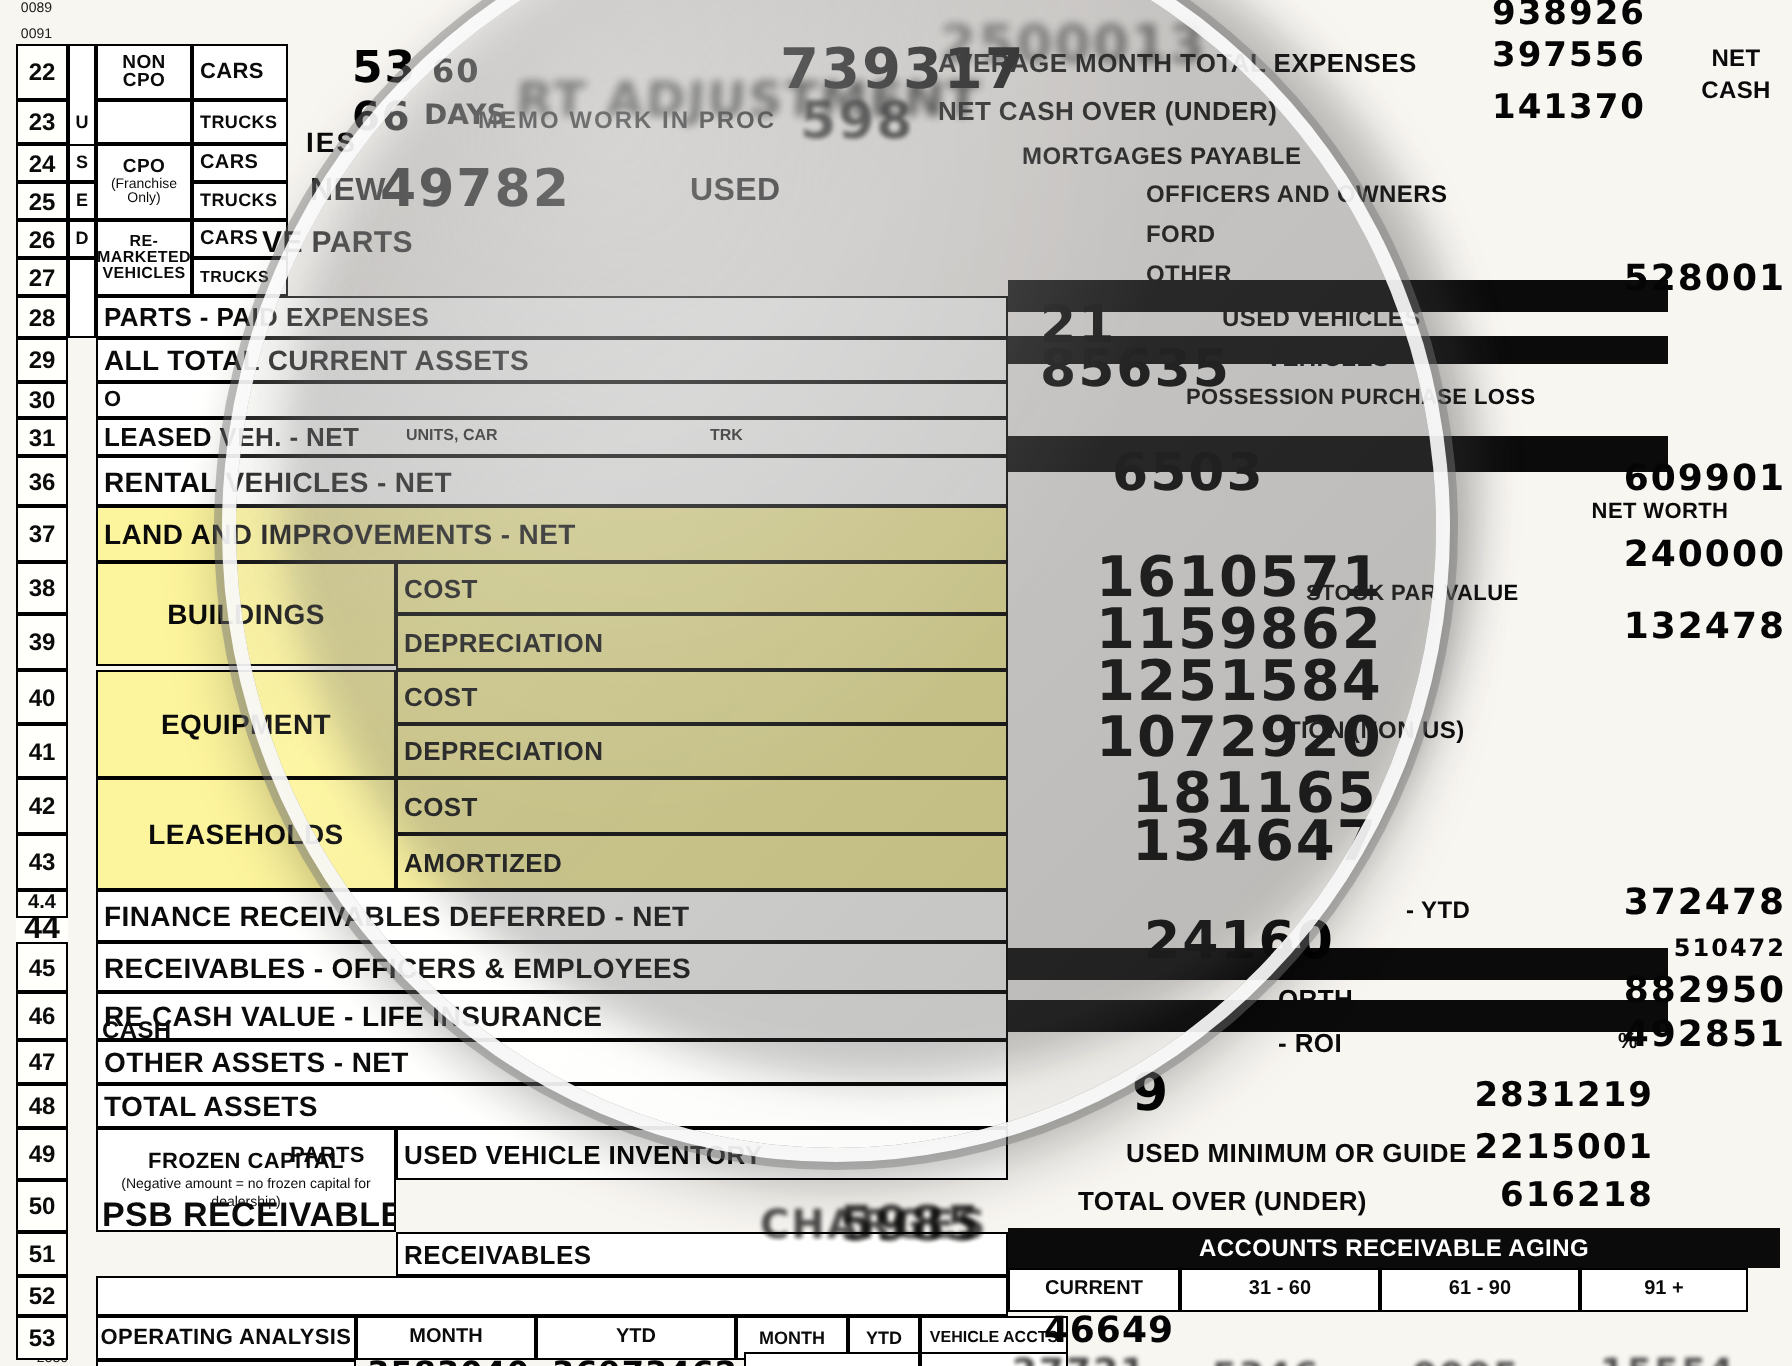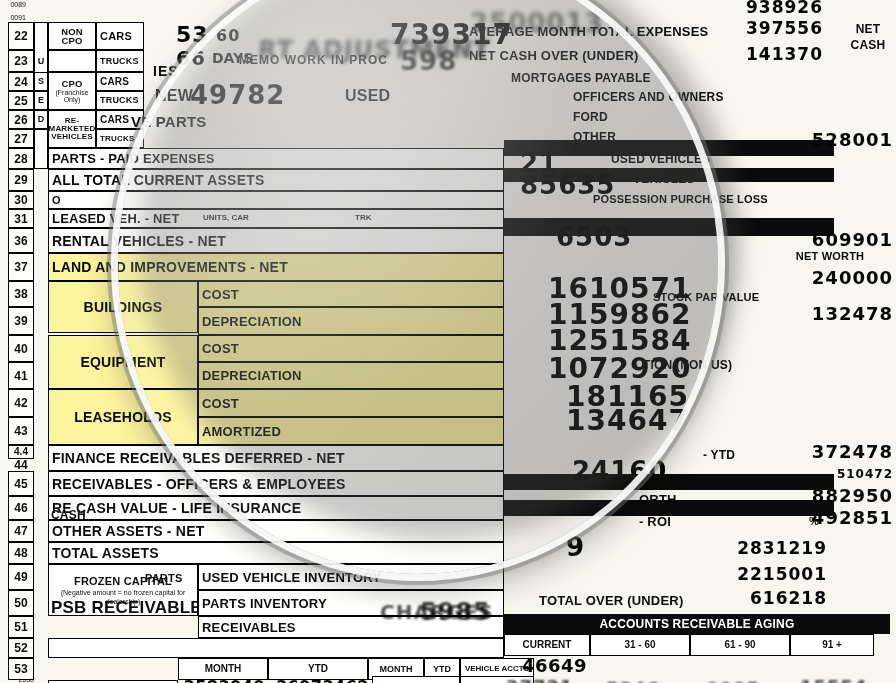--- a/index.html
+++ b/index.html
@@ -142,21 +142,21 @@
   <div class="cell rownum" style="left:8px;top:209px;width:26px;height:19px">31</div>
   <div class="cell rownum" style="left:8px;top:228px;width:26px;height:25px">36</div>
   <div class="cell rownum" style="left:8px;top:253px;width:26px;height:28px">37</div>
   <div class="cell rownum" style="left:8px;top:281px;width:26px;height:26px">38</div>
   <div class="cell rownum" style="left:8px;top:307px;width:26px;height:28px">39</div>
   <div class="cell rownum" style="left:8px;top:335px;width:26px;height:27px">40</div>
   <div class="cell rownum" style="left:8px;top:362px;width:26px;height:27px">41</div>
   <div class="cell rownum" style="left:8px;top:389px;width:26px;height:28px">42</div>
   <div class="cell rownum" style="left:8px;top:417px;width:26px;height:28px">43</div>
   <div class="cell rownum" style="left:8px;top:445px;width:26px;height:14px;font-size:10px">4.4</div>
-  <div class="cell rownum noborder" style="left:8px;top:459px;width:26px;height:12px;font-size:12px">44</div>
+  <div class="cell rownum noborder" style="left:8px;top:459px;width:26px;height:12px;font-size:16px">44</div>
   <div class="cell rownum" style="left:8px;top:471px;width:26px;height:25px">45</div>
   <div class="cell rownum" style="left:8px;top:496px;width:26px;height:24px">46</div>
   <div class="cell rownum" style="left:8px;top:520px;width:26px;height:22px">47</div>
   <div class="cell rownum" style="left:8px;top:542px;width:26px;height:22px">48</div>
   <div class="cell rownum" style="left:8px;top:564px;width:26px;height:26px">49</div>
   <div class="cell rownum" style="left:8px;top:590px;width:26px;height:26px">50</div>
   <div class="cell rownum" style="left:8px;top:616px;width:26px;height:22px">51</div>
   <div class="cell rownum" style="left:8px;top:638px;width:26px;height:20px">52</div>
   <div class="cell rownum" style="left:8px;top:658px;width:26px;height:22px">53</div>
 
@@ -288,28 +288,28 @@
   <div class="code" style="left:505px;top:514px;width:28px;height:12px">0047</div>
 
   <div class="cell label" style="left:48px;top:542px;width:456px;height:22px;font-size:14px">TOTAL ASSETS</div>
   <div class="code" style="left:505px;top:536px;width:28px;height:12px">0048</div>
 
   <div class="cell label ctr" style="left:48px;top:564px;width:150px;height:52px;font-size:11px;flex-direction:column;line-height:1.3">
     <span>FROZEN CAPITAL</span>
     <span class="tiny" style="font-weight:normal;white-space:normal;text-align:center">(Negative amount = no frozen capital for dealership)</span>
   </div>
   <div class="cell label" style="left:198px;top:564px;width:306px;height:26px;font-size:13px">USED VEHICLE INVENTORY</div>
-  <div class="cell label" style="left:198px;top:590px;width:306px;height:26px;font-size:13px">PARTS INVENTORY</div>
   <div class="cell label" style="left:198px;top:616px;width:306px;height:22px;font-size:13px">RECEIVABLES</div>
   <div class="cell noborder label" style="left:142px;top:570px;width:70px;height:16px;font-size:11px">PARTS</div>
   <div class="cell noborder label" style="left:48px;top:596px;width:150px;height:22px;font-size:17px">PSB RECEIVABLES</div>
   <div class="code" style="left:505px;top:558px;width:28px;height:12px">0252</div>
 
   <div class="cell" style="left:48px;top:638px;width:456px;height:20px"></div>
 
+  <div class="cell label ctr" style="left:48px;top:658px;width:130px;height:22px;font-size:11px">OPERATING ANALYSIS</div>
   <div class="cell hdr" style="left:178px;top:658px;width:90px;height:22px">MONTH</div>
   <div class="cell hdr" style="left:268px;top:658px;width:100px;height:22px">YTD</div>
   <div class="cell hdr" style="left:368px;top:658px;width:56px;height:22px;font-size:9px">MONTH</div>
   <div class="cell hdr" style="left:424px;top:658px;width:36px;height:22px;font-size:9px">YTD</div>
   <div class="cell hdr" style="left:460px;top:658px;width:74px;height:22px;font-size:8px">VEHICLE ACCTS</div>
 
   <div class="cell label ctr" style="left:48px;top:680px;width:130px;height:20px;font-size:11px">SALES</div>
   <div class="cell num small" style="left:178px;top:676px;width:90px;height:22px;font-size:16px">3583040</div>
   <div class="cell num small" style="left:268px;top:676px;width:104px;height:22px;font-size:16px">36973462</div>
   <div class="cell" style="left:372px;top:676px;width:88px;height:22px;font-size:8px;font-weight:bold">% TOTAL SALES</div>
@@ -353,20 +353,21 @@
   <div class="cell label" style="left:650px;top:288px;width:130px;height:18px;font-size:11px;border:none;background:transparent">STOCK PAR VALUE</div>
 
   <div class="cell label" style="left:640px;top:356px;width:140px;height:18px;font-size:12px;border:none;background:transparent">TION (NON US)</div>
 
   <div class="cell label" style="left:700px;top:446px;width:80px;height:18px;font-size:12px;border:none;background:transparent">- YTD</div>
 
   <div class="cell label" style="left:636px;top:490px;width:120px;height:18px;font-size:13px;border:none;background:transparent">ORTH</div>
   <div class="cell label" style="left:636px;top:512px;width:120px;height:18px;font-size:13px;border:none;background:transparent">- ROI</div>
   <div class="cell label" style="left:806px;top:512px;width:30px;height:18px;font-size:11px;border:none;background:transparent">%</div>
 
+  <div class="cell label" style="left:560px;top:566px;width:200px;height:20px;font-size:13px;border:none;background:transparent">USED MINIMUM OR GUIDE</div>
   <div class="cell num" style="left:700px;top:562px;width:130px;height:24px">2215001</div>
 
   <div class="cell label" style="left:536px;top:590px;width:200px;height:20px;font-size:13px;border:none;background:transparent">TOTAL OVER (UNDER)</div>
   <div class="cell num" style="left:700px;top:586px;width:130px;height:24px">616218</div>
 
   <div class="cell num" style="left:700px;top:536px;width:130px;height:24px">2831219</div>
 
   <div class="cell label ctr black" style="left:504px;top:614px;width:386px;height:20px;color:#fff;font-size:12px">ACCOUNTS RECEIVABLE AGING</div>
   <div class="cell hdr" style="left:504px;top:634px;width:86px;height:22px">CURRENT</div>
   <div class="cell hdr" style="left:590px;top:634px;width:100px;height:22px">31 - 60</div>

